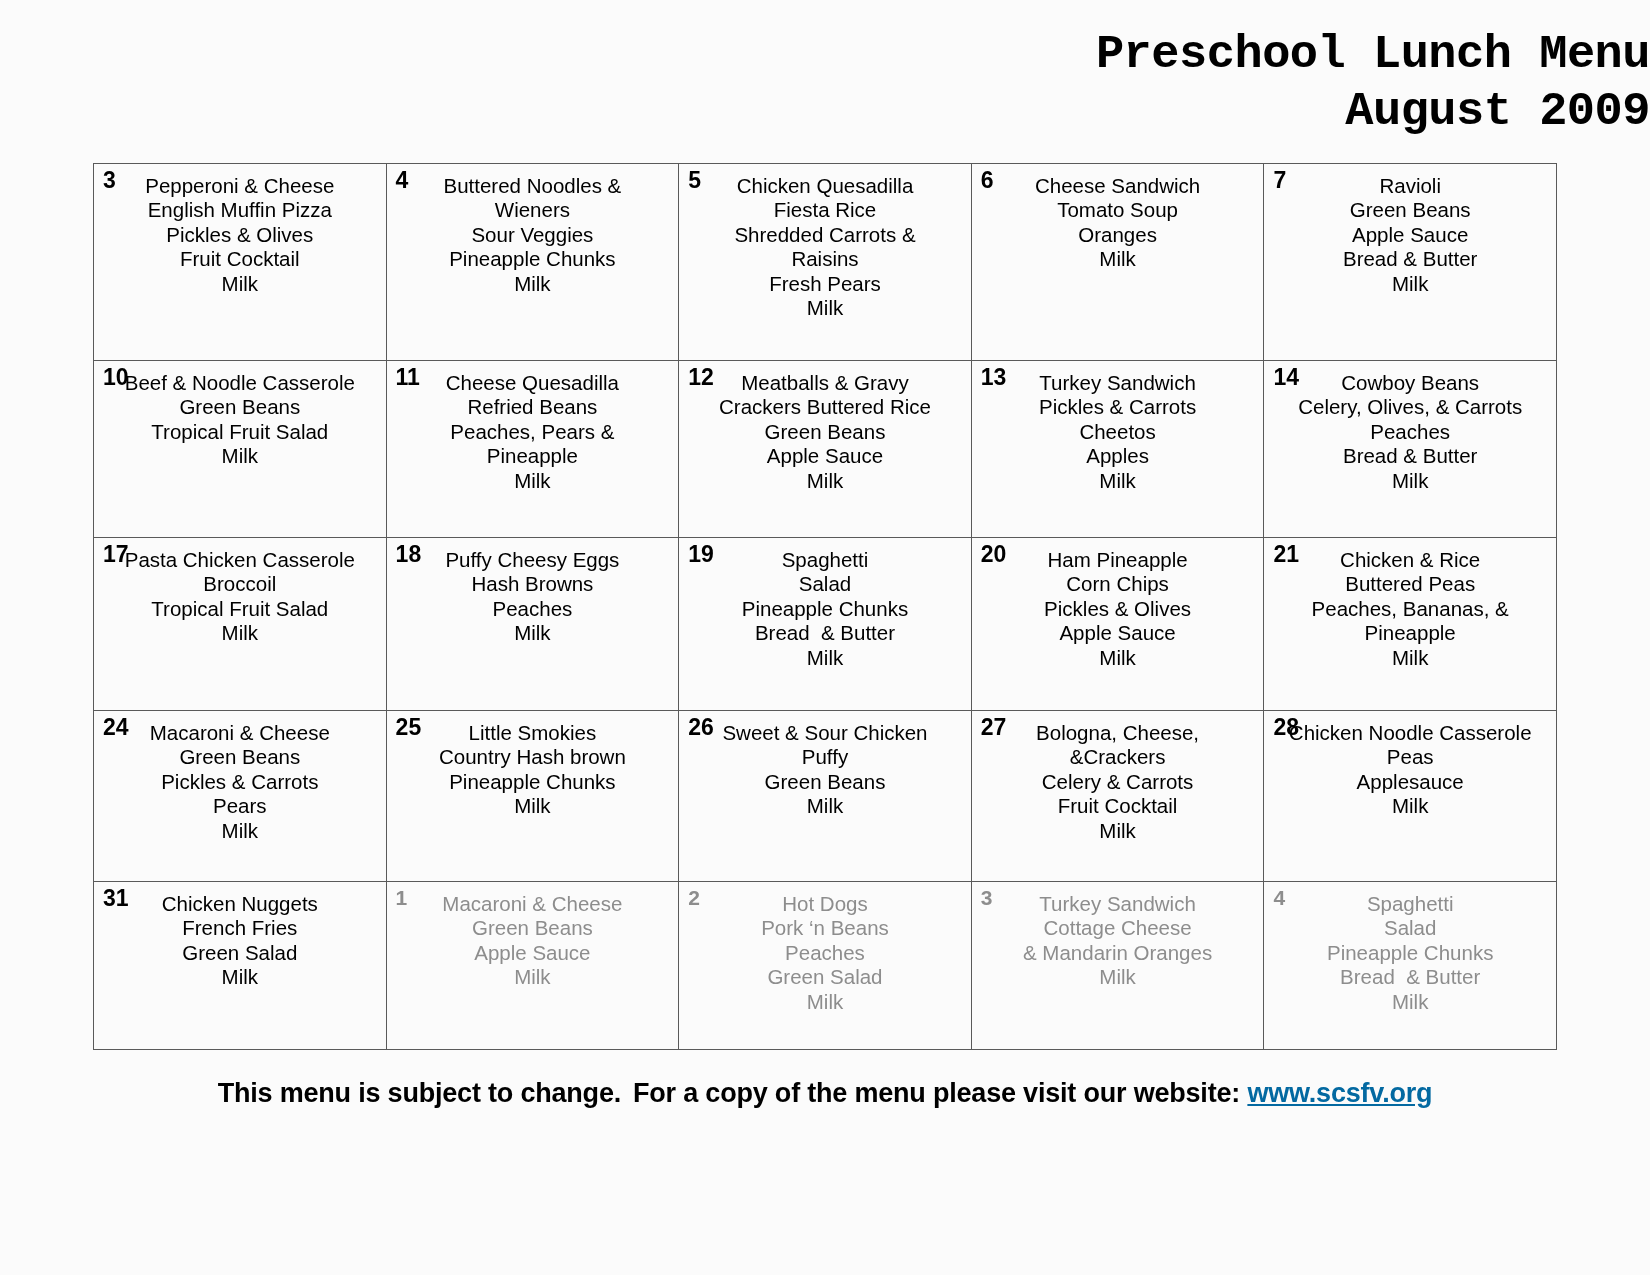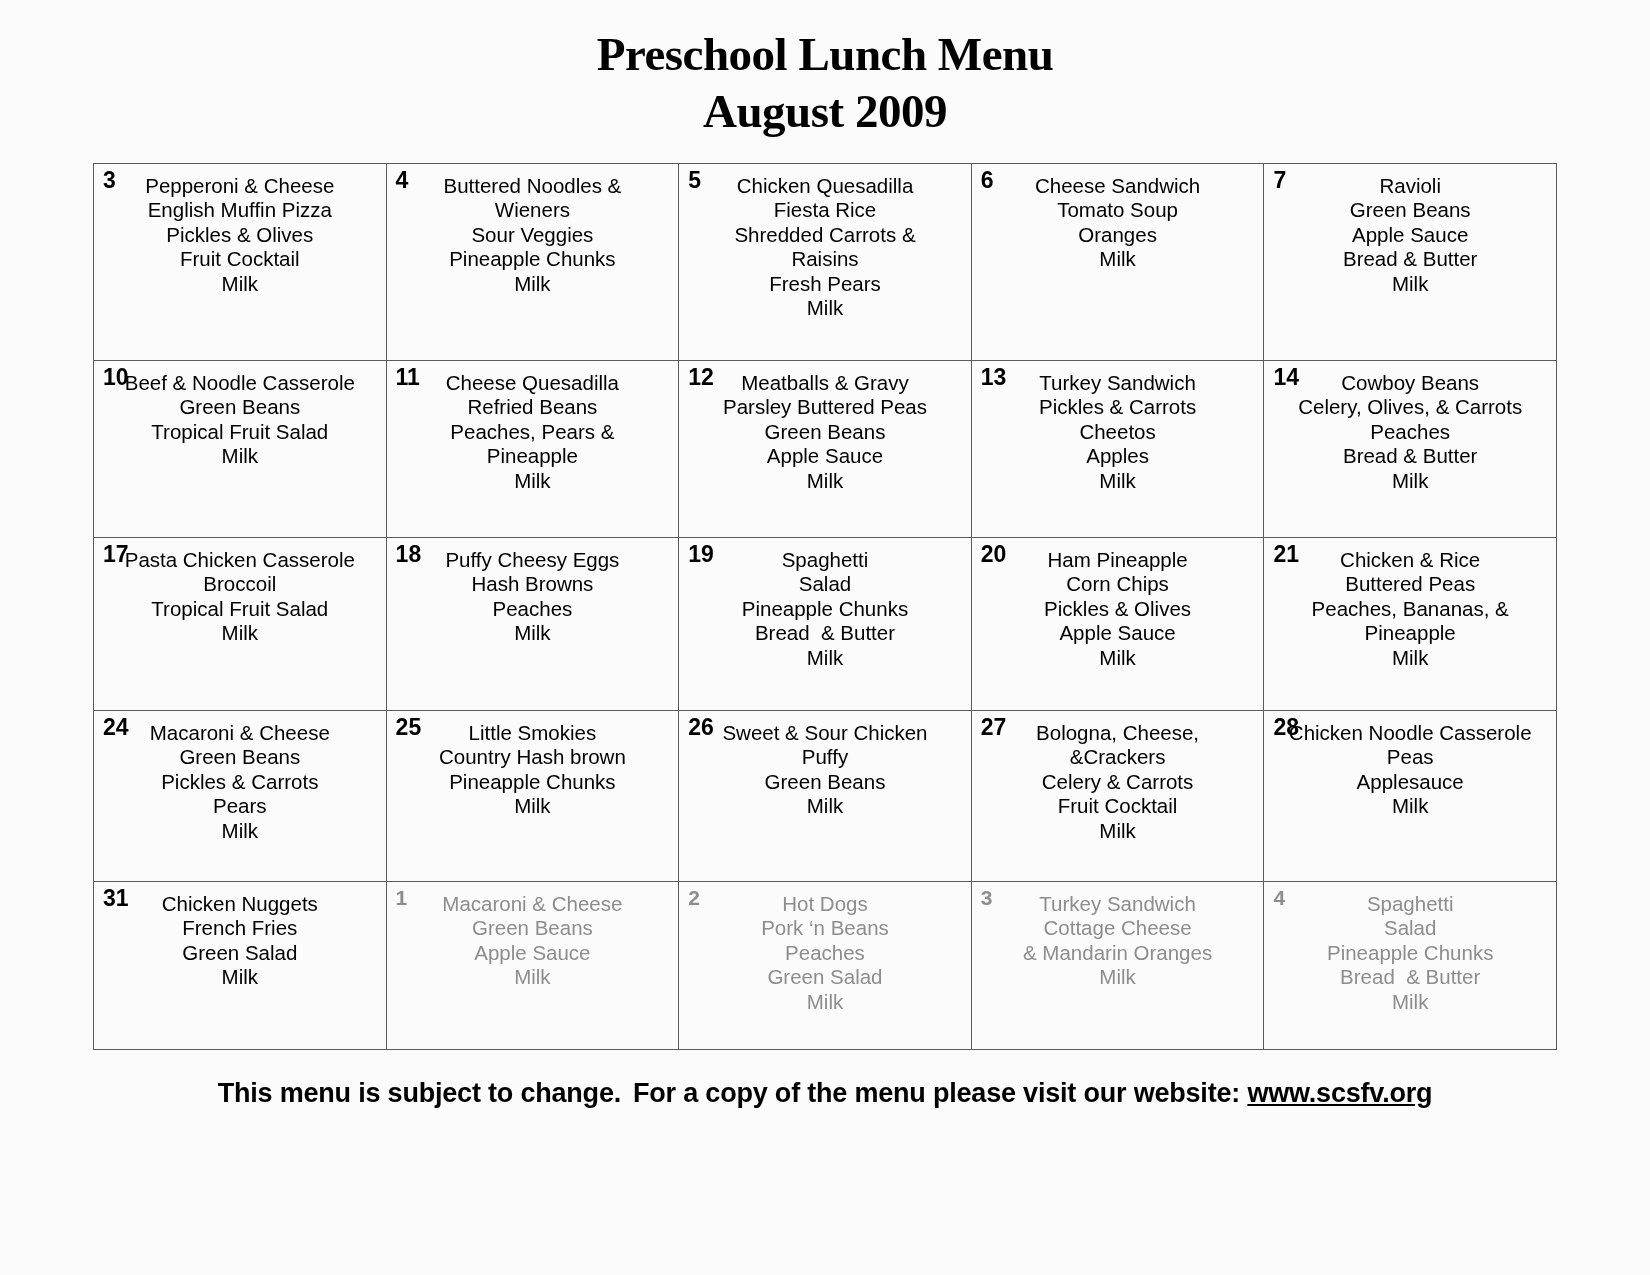--- a/index.html
+++ b/index.html
@@ -24,21 +24,22 @@
   .title-block {
     text-align: center;
     padding-top: 26px;
   }
   .title-line {
     font-size: 47px;
     font-weight: bold;
     color: #000;
     letter-spacing: -0.5px;
     line-height: 1.22;
-    font-family: Liberation Serif, serif;
+    font-family: Liberation Mono, monospace;
+    text-align: right;
   }
 
   
   .calendar-wrap {
     margin: 0 auto;
     margin-top: 22px;
     width: 1464px;
   }
   table.calendar {
     border-collapse: collapse;
@@ -93,21 +94,21 @@
   
   .footer {
     text-align: center;
     margin-top: 28px;
     font-size: 27px;
     font-weight: bold;
     color: #000;
     letter-spacing: -0.2px;
   }
   .footer .link {
-    color: #000000;
+    color: #0369a1;
     text-decoration: underline;
     font-weight: bold;
   }
   .footer .gap { display: inline-block; width: 12px; }
 </style>
 </head>
 <body>
 
 <div class="page">
 
@@ -203,21 +204,21 @@
                   <div>Pineapple</div>
                   <div>Milk</div>
                 </div>
               </div>
             </td>
             <td>
               <div class="daycell">
                 <div class="daynum">12</div>
                 <div class="items">
                   <div>Meatballs &amp; Gravy</div>
-                  <div>Parsley Buttered Peas</div>
+                  <div>Crackers Buttered Rice</div>
                   <div>Green Beans</div>
                   <div>Apple Sauce</div>
                   <div>Milk</div>
                 </div>
               </div>
             </td>
             <td>
               <div class="daycell">
                 <div class="daynum">13</div>
                 <div class="items">

